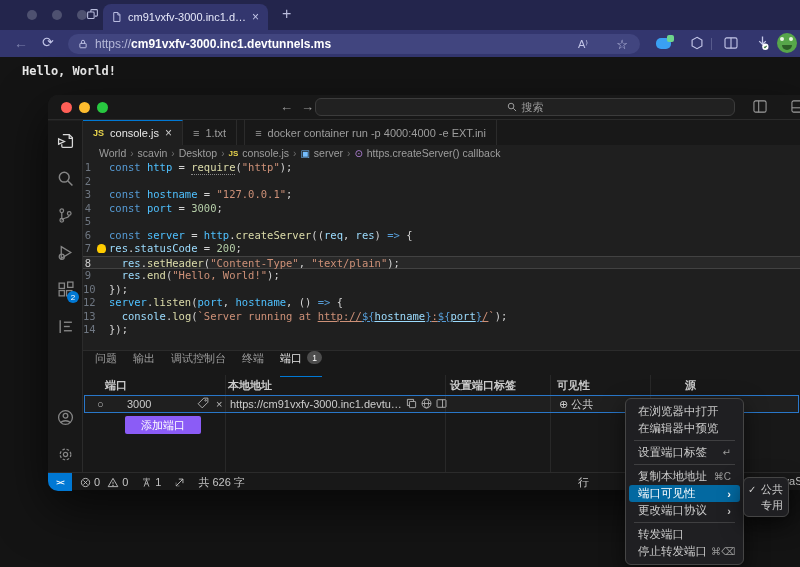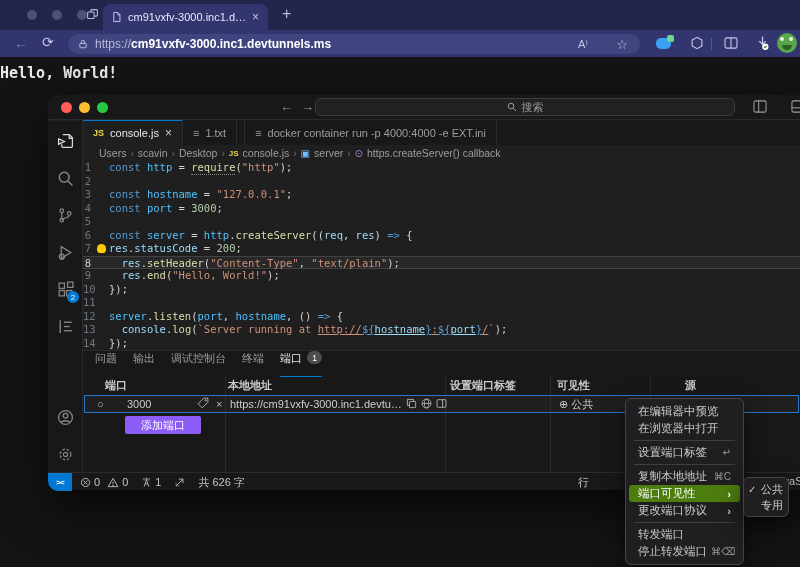--- a/index.html
+++ b/index.html
@@ -31,22 +31,22 @@
   .tb-right{position:absolute;top:6px}
   #copilot-icon{left:656px;top:8px;width:15px;height:11px;background:#3aa0f3;border-radius:5px}
   #copilot-icon::after{content:"";position:absolute;right:-3px;top:-3px;width:7px;height:7px;
     background:#6dd58c;border-radius:2px}
   #toolbar-sep{left:711px;top:8px;width:1px;height:12px;background:#575b8c}
   #avatar{left:777px;top:3px;width:20px;height:20px;border-radius:50%;background:#57a64a;overflow:hidden}
   #avatar::before{content:"";position:absolute;left:3px;top:4px;width:4px;height:4px;border-radius:50%;
     background:#e8f5e2;box-shadow:9px 0 0 #e8f5e2}
   #avatar::after{content:"";position:absolute;left:5px;bottom:3px;width:10px;height:5px;border-radius:0 0 8px 8px;background:#2c5e27}
   
-  #page-text{position:absolute;left:0;top:64px;color:#e8e8e8;
-    font-family:"DejaVu Sans Mono","Liberation Mono",monospace;font-size:15px;font-weight:bold}
+  #page-text{position:absolute;left:22px;top:64px;color:#e8e8e8;
+    font-family:"DejaVu Sans Mono","Liberation Mono",monospace;font-size:12px;font-weight:bold}
   
   #vscode{position:absolute;left:48px;top:95px;width:752px;height:395px;background:#1f1f1f;
     border-radius:10px 0 0 10px;box-shadow:0 18px 50px rgba(0,0,0,.65);z-index:10}
   #vs-titlebar{position:absolute;left:0;top:0;width:100%;height:25px;background:#181818;
     border-radius:10px 0 0 0;border-bottom:1px solid #2b2b2b}
   .vs-dot{position:absolute;top:7px;width:11px;height:11px;border-radius:50%}
   #vs-nav{position:absolute;left:232px;top:4px;color:#9d9d9d;font-size:13px;letter-spacing:8px}
   #vs-search{position:absolute;left:267px;top:3px;width:420px;height:18px;background:#212121;
     border:1px solid #3c3c3c;border-radius:6px;display:flex;align-items:center;justify-content:center;
     gap:5px;color:#9d9d9d;font-size:11px}
@@ -119,21 +119,21 @@
   #status-lang{position:absolute;left:724px;top:2px}
   
   #context-menu{position:absolute;left:625px;top:398px;width:119px;background:#1f1f22;
     border:1px solid #454545;border-radius:6px;box-shadow:0 8px 22px rgba(0,0,0,.55);
     padding:4px 0;z-index:50}
   .menu-item{height:17px;display:flex;align-items:center;padding:0 9px;margin:0 3px;
     border-radius:3px;font-size:11.5px;color:#cccccc;gap:4px}
   .menu-item .label{flex:1;white-space:nowrap}
   .menu-item .shortcut{color:#9a9a9a;font-size:10px}
   .menu-item .chevron{color:#cccccc;font-size:11px;font-weight:bold}
-  .menu-item.highlighted{background:#4d7c0f;color:#ffffff}
+  .menu-item.highlighted{background:#0369a1;color:#ffffff}
   .menu-item.highlighted .chevron{color:#fff}
   .menu-sep{height:1px;background:#3f3f41;margin:3px 8px}
   #submenu{position:absolute;left:743px;top:477px;width:46px;background:#1f1f22;
     border:1px solid #454545;border-radius:6px;box-shadow:0 8px 22px rgba(0,0,0,.55);
     padding:3px 0;z-index:51}
   .submenu-item{height:16px;display:flex;align-items:center;padding:0 4px;font-size:11px;color:#cccccc;gap:2px}
   .submenu-item .check{width:11px;font-size:10px}
   svg{display:block}
 </style>
 </head>
@@ -298,21 +298,21 @@
       <span>1.txt</span>
     </div>
     <div class="group-gap"></div>
     <div class="ed-tab">
       <span class="file-ico">≡</span>
       <span>docker container run -p 4000:4000 -e EXT.ini</span>
     </div>
   </div>
 
   <div id="breadcrumb">
-      <span>Users</span>
+      <span>World</span>
       <span class="bc-sep">›</span>
       <span>scavin</span>
       <span class="bc-sep">›</span>
       <span>Desktop</span>
       <span class="bc-sep">›</span>
       <span class="bc-js">JS</span>
       <span>console.js</span>
       <span class="bc-sep">›</span>
       <span class="bc-server">▣</span>
       <span>server</span>
@@ -326,21 +326,20 @@
         <div class="code-line"><span class="ln">1</span><span class="tk tk-k">const </span><span class="tk tk-v">http</span><span class="tk tk-d"> = </span><span class="tk tk-f tk-sq">require</span><span class="tk tk-d">(</span><span class="tk tk-s">"http"</span><span class="tk tk-d">);</span></div>
         <div class="code-line"><span class="ln">2</span></div>
         <div class="code-line"><span class="ln">3</span><span class="tk tk-k">const </span><span class="tk tk-v">hostname</span><span class="tk tk-d"> = </span><span class="tk tk-s">"127.0.0.1"</span><span class="tk tk-d">;</span></div>
         <div class="code-line"><span class="ln">4</span><span class="tk tk-k">const </span><span class="tk tk-v">port</span><span class="tk tk-d"> = </span><span class="tk tk-n">3000</span><span class="tk tk-d">;</span></div>
         <div class="code-line"><span class="ln">5</span></div>
         <div class="code-line"><span class="ln">6</span><span class="tk tk-k">const </span><span class="tk tk-v">server</span><span class="tk tk-d"> = </span><span class="tk tk-v">http</span><span class="tk tk-d">.</span><span class="tk tk-f">createServer</span><span class="tk tk-d">((</span><span class="tk tk-p">req</span><span class="tk tk-d">, </span><span class="tk tk-p">res</span><span class="tk tk-d">) </span><span class="tk tk-k">=&gt;</span><span class="tk tk-d"> {</span></div>
         <div class="code-line"><span class="ln">7</span><span class="bulb"></span><span class="tk tk-p">res</span><span class="tk tk-d">.</span><span class="tk tk-p">statusCode</span><span class="tk tk-d"> = </span><span class="tk tk-n">200</span><span class="tk tk-d">;</span></div>
         <div class="code-line current"><span class="ln">8</span><span class="tk tk-d">  </span><span class="tk tk-p">res</span><span class="tk tk-d">.</span><span class="tk tk-f">setHeader</span><span class="tk tk-d">(</span><span class="tk tk-s">"Content-Type"</span><span class="tk tk-d">, </span><span class="tk tk-s">"text/plain"</span><span class="tk tk-d">);</span></div>
         <div class="code-line"><span class="ln">9</span><span class="tk tk-d">  </span><span class="tk tk-p">res</span><span class="tk tk-d">.</span><span class="tk tk-f">end</span><span class="tk tk-d">(</span><span class="tk tk-s">"Hello, World!"</span><span class="tk tk-d">);</span></div>
         <div class="code-line"><span class="ln">10</span><span class="tk tk-d">});</span></div>
-        <div class="code-line"><span class="ln">11</span></div>
         <div class="code-line"><span class="ln">12</span><span class="tk tk-v">server</span><span class="tk tk-d">.</span><span class="tk tk-f">listen</span><span class="tk tk-d">(</span><span class="tk tk-v">port</span><span class="tk tk-d">, </span><span class="tk tk-v">hostname</span><span class="tk tk-d">, () </span><span class="tk tk-k">=&gt;</span><span class="tk tk-d"> {</span></div>
         <div class="code-line"><span class="ln">13</span><span class="tk tk-d">  </span><span class="tk tk-p">console</span><span class="tk tk-d">.</span><span class="tk tk-f">log</span><span class="tk tk-d">(</span><span class="tk tk-s">`Server running at </span><span class="tk tk-s tk-u">http://</span><span class="tk tk-k tk-u">${</span><span class="tk tk-p tk-u">hostname</span><span class="tk tk-k tk-u">}</span><span class="tk tk-s tk-u">:</span><span class="tk tk-k tk-u">${</span><span class="tk tk-p tk-u">port</span><span class="tk tk-k tk-u">}</span><span class="tk tk-s tk-u">/</span><span class="tk tk-s">`</span><span class="tk tk-d">);</span></div>
         <div class="code-line"><span class="ln">14</span><span class="tk tk-d">});</span></div>
       </div>
     </div>
 
   <div id="panel">
     <div id="panel-tabs">
         <div class="panel-tab">
           <span>问题</span>
@@ -438,24 +437,24 @@
       </span>
       <span class="st-item">共 626 字</span>
     </div>
     <span id="status-line">行</span>
     <span id="status-lang">JavaScript</span>
   </div>
 </div>
 
 <div id="context-menu">
     <div class="menu-item">
+      <span class="label">在浏览器中打开</span>
+    </div>
+    <div class="menu-item">
       <span class="label">在编辑器中预览</span>
-    </div>
-    <div class="menu-item">
-      <span class="label">在浏览器中打开</span>
     </div>
     <div class="menu-sep"></div>
     <div class="menu-item">
       <span class="label">设置端口标签</span>
       <span class="shortcut">↵</span>
     </div>
     <div class="menu-sep"></div>
     <div class="menu-item">
       <span class="label">复制本地地址</span>
       <span class="shortcut">⌘C</span>

